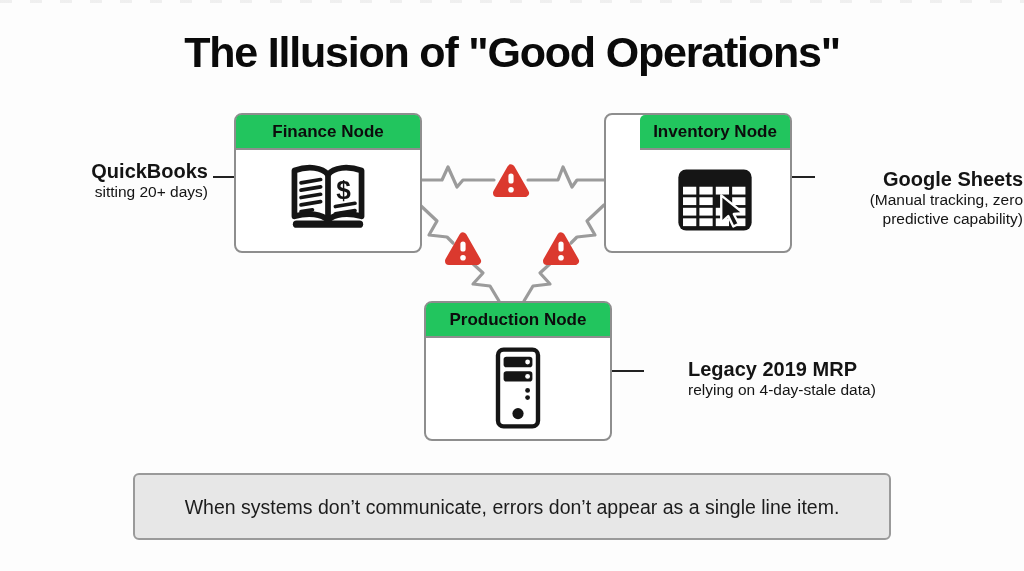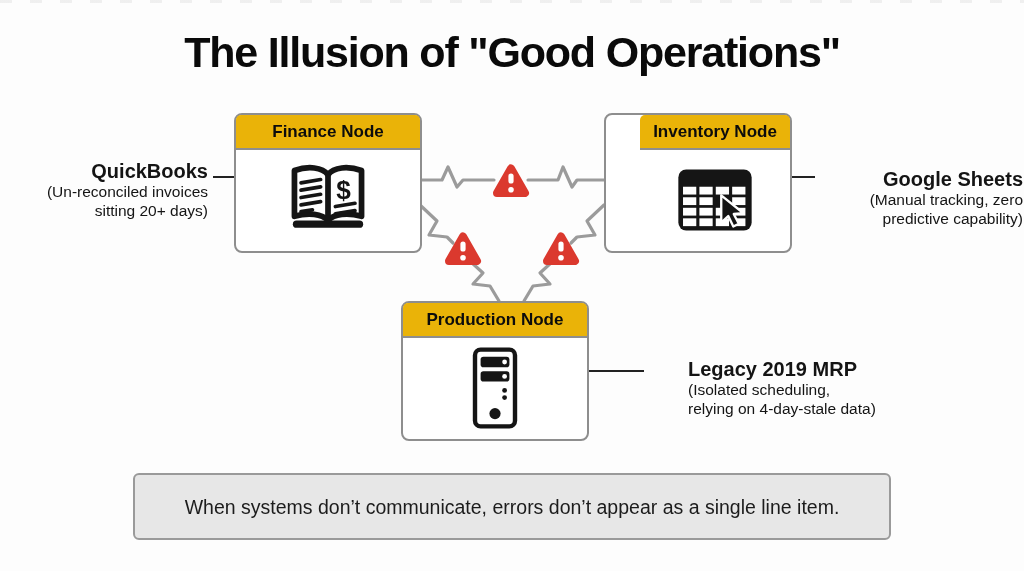--- a/index.html
+++ b/index.html
@@ -16,23 +16,23 @@
     font-size:43px; font-weight:700; letter-spacing:-1.2px; color:#0a0a0a; white-space:nowrap;
   }
   .overlay{ position:absolute; left:0; top:0; width:1024px; height:571px; }
 
   .node-box{
     position:absolute; width:188px; height:140px; box-sizing:border-box;
     background:#ffffff; border:2.5px solid #8e8e8e; border-radius:8px;
   }
   .node-box.finance{ left:234px; top:113px; }
   .node-box.inventory{ left:604px; top:113px;padding-left:34px; }
-  .node-box.production{ left:401px; top:301px;text-align:center; }
+  .node-box.production{ left:424px; top:301px;text-align:center; }
   .node-header{
-    height:35px; box-sizing:border-box; background:#eab308;
+    height:35px; box-sizing:border-box; background:#22c55e;
     border-bottom:2.5px solid #8e8e8e; border-radius:5px 5px 0 0;
     display:flex; align-items:center; justify-content:center;
     font-size:17px; font-weight:700; color:#0c0c0c;
   }
   .node-body{
     height:100px; display:flex; align-items:center; justify-content:center;
   }
 
   .callout{ position:absolute; font-size:15.5px; line-height:19.5px; color:#141414; }
   .callout .co-title{ font-size:20px; font-weight:700; }
@@ -152,33 +152,31 @@
         <circle cx="42" cy="37.5" r="3" fill="#ffffff"></circle>
         <circle cx="42" cy="55" r="3" fill="#151515"></circle>
         <circle cx="42" cy="64" r="3" fill="#151515"></circle>
         <circle cx="30" cy="84" r="7" fill="#151515"></circle>
       </svg>
     </div>
   </div>
 
   <div class="callout quickbooks">
     <div class="co-title">QuickBooks</div>
-    <div>(Un-reconciled invoices</div>
     <div>sitting 20+ days)</div>
   </div>
 
   <div class="callout sheets">
     <div class="co-title">Google Sheets</div>
     <div>(Manual tracking, zero</div>
     <div>predictive capability)</div>
   </div>
 
   <div class="callout mrp">
     <div class="co-title">Legacy 2019 MRP</div>
-    <div>(Isolated scheduling,</div>
     <div>relying on 4-day-stale data)</div>
   </div>
 
   <div class="banner">
     <div>When systems don’t communicate, errors don’t appear as a single line item.</div>
   </div>
 
 </div>
 
 </body></html>

